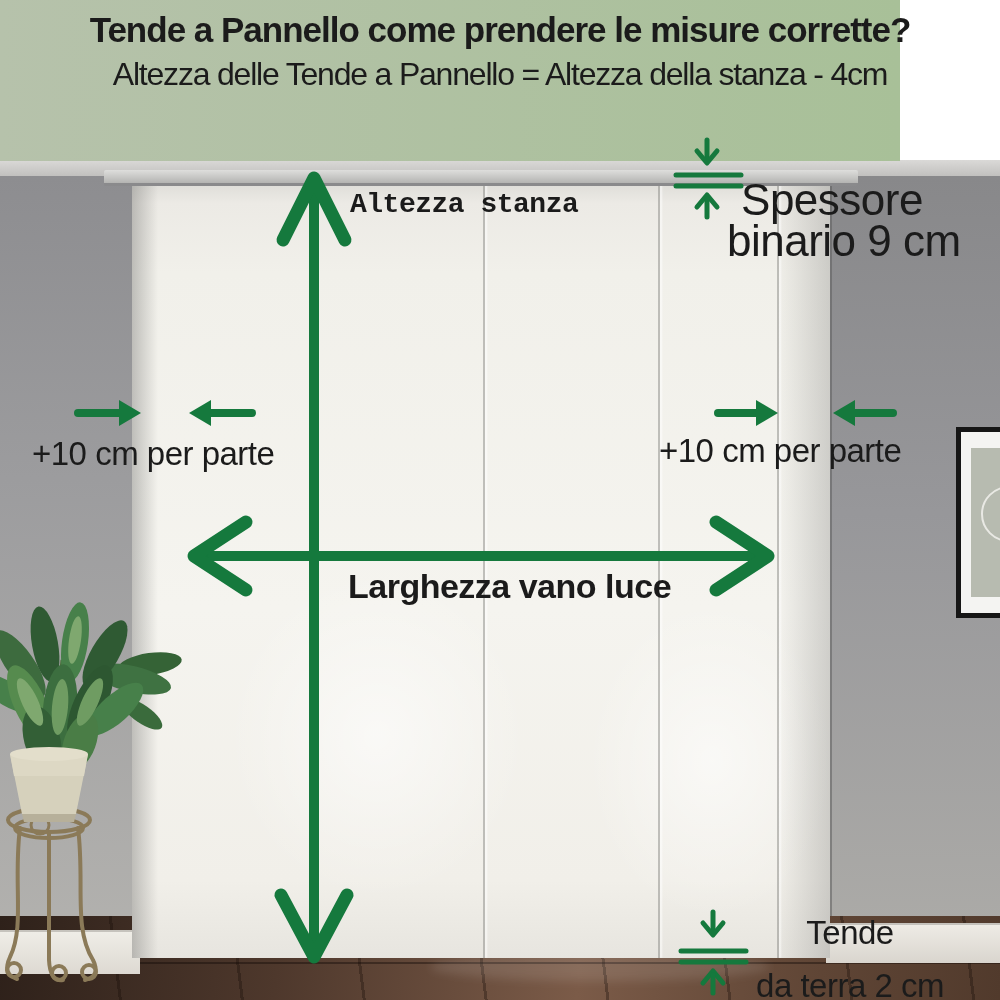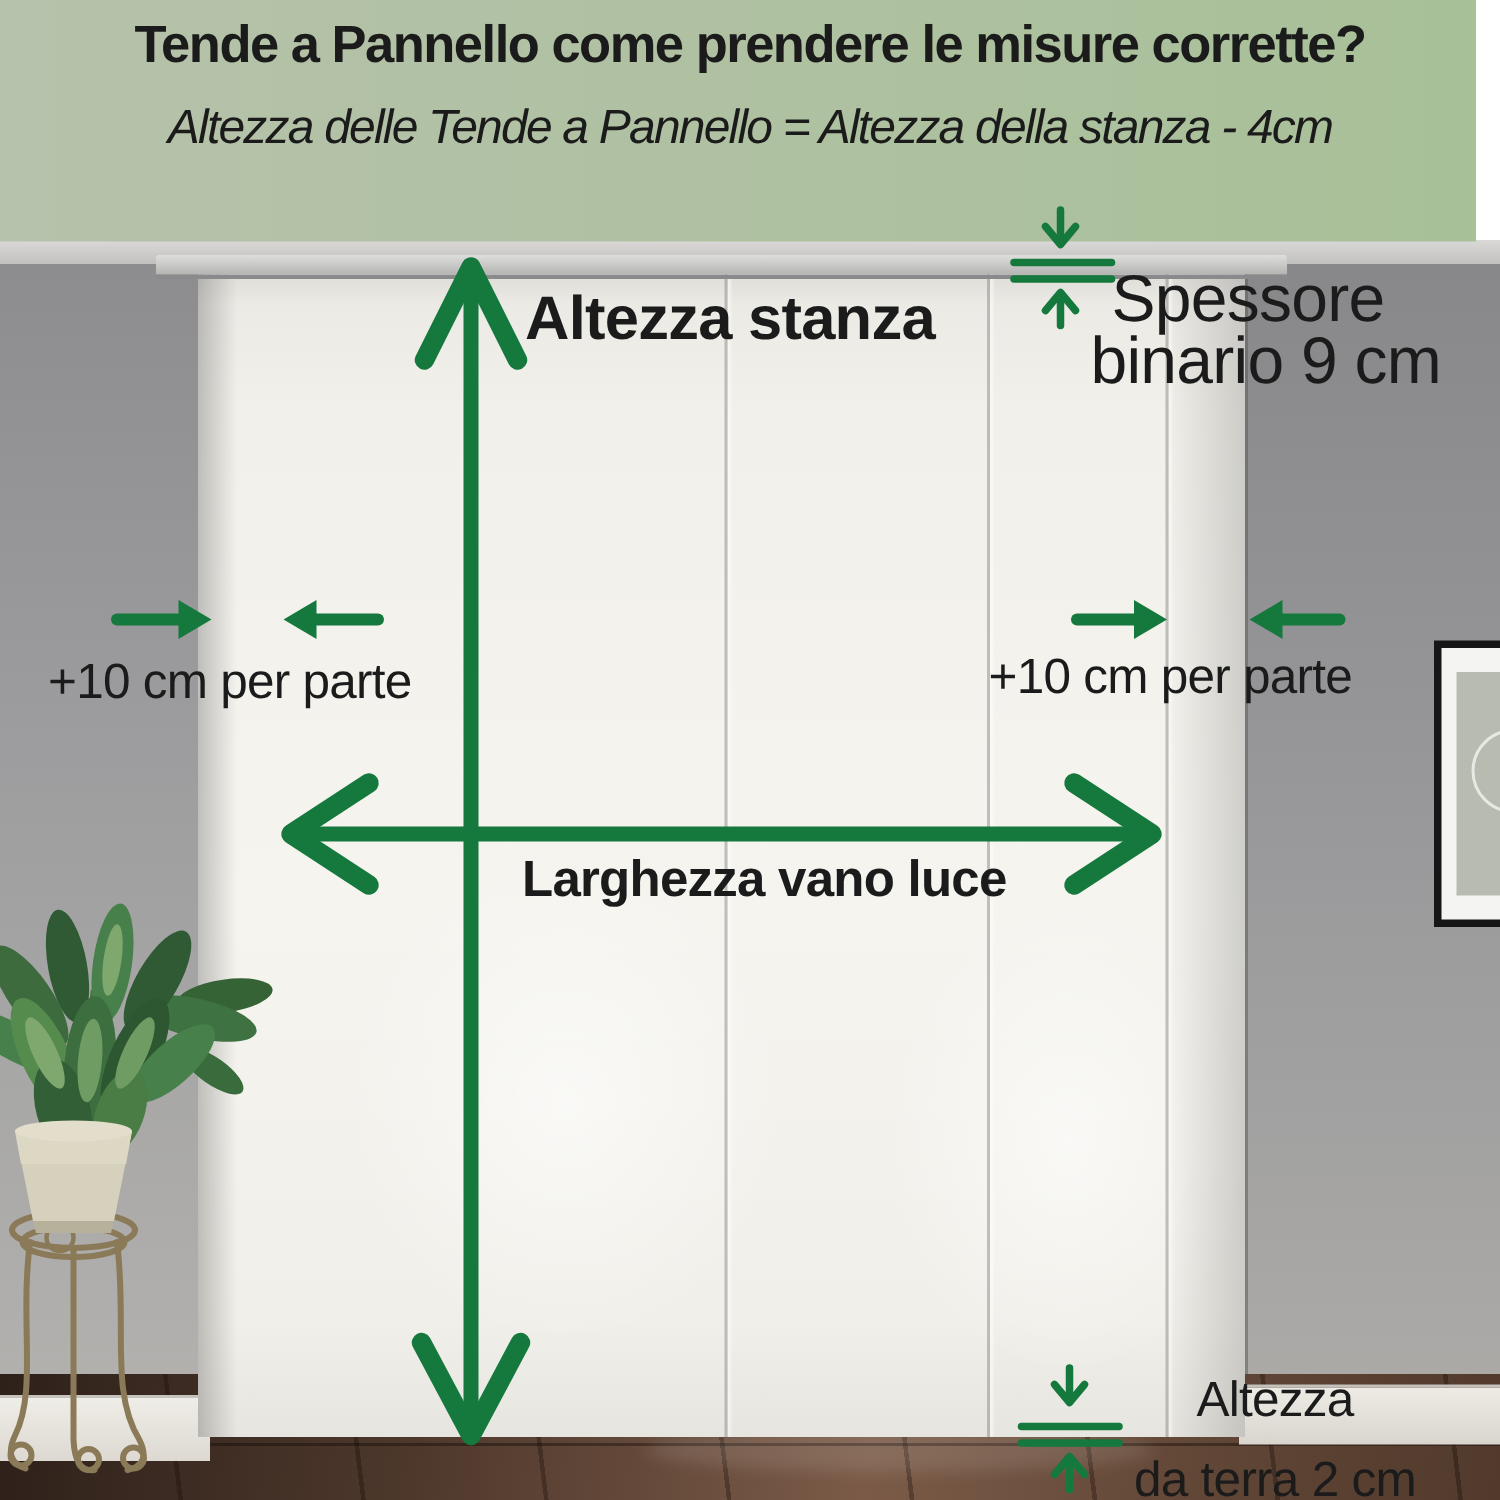--- a/index.html
+++ b/index.html
@@ -1,26 +1,26 @@
 <!DOCTYPE html>
 <html style="--arrow-green: #15793d; --header-left: #b6c2ab; --header-right: #a8c098; --text: #1b1b1b;"><head>
 <meta charset="utf-8">
 <style>
   html,body{margin:0;padding:0;background:#ffffff;}
   .stage{position:relative;width:1000px;height:1000px;overflow:hidden;
          font-family:"Liberation Sans","DejaVu Sans",sans-serif;color:var(--text,#1b1b1b);}
   .abs{position:absolute;}
 
   
-  .header{left:0;top:0;width:984px;height:161px;z-index:6;
+  .header{left:0;top:0;width:900px;height:161px;z-index:6;
           background:linear-gradient(90deg,var(--header-left,#b6c2ab),var(--header-right,#a8c098));}
   .header-title{left:0;top:10px;width:1000px;text-align:center;
                 font-size:35px;font-weight:bold;letter-spacing:-1px;}
   .header-line{left:0;width:1000px;text-align:center;font-size:32px;letter-spacing:-1.2px;}
-  .hl1{top:66px;font-style:italic;} .hl2{top:102px;}
+  .hl1{top:56px;} .hl2{top:102px;}
 
   
   .ceiling{left:0;top:160px;width:1000px;height:17px;z-index:1;
            background:linear-gradient(180deg,#dad9d7,#c0bfbd);}
   .wall-left{left:0;top:176px;width:132px;height:756px;z-index:1;
              background:linear-gradient(180deg,#8d8d90 0%,#9c9c9e 40%,#b2b1ae 100%);}
   .wall-right{left:830px;top:176px;width:170px;height:748px;z-index:1;
               border-left:2px solid rgba(95,95,95,.55);
               background:linear-gradient(180deg,#88888a 0%,#97979a 45%,#abaaa7 100%);}
   .floor{left:0;top:916px;width:1000px;height:84px;z-index:1;
@@ -59,21 +59,21 @@
                 border:2px solid #e9e9e4;}
 
   .plant{left:0;top:582px;z-index:5;}
   .arrows{left:0;top:0;z-index:7;pointer-events:none;}
   .ag-stroke{stroke:var(--arrow-green,#15793d);fill:none;}
   .ag-fill{fill:var(--arrow-green,#15793d);stroke:none;}
 
   
   .lbl{z-index:8;white-space:nowrap;letter-spacing:-0.5px;}
   .lbl-bold{font-weight:bold;}
-  .room-height-label{left:350px;top:189px;font-size:41px;}
+  .room-height-label{left:350px;top:189px;font-size:28px;font-family:Liberation Mono, monospace;}
   .rail-thickness-label{left:727px;top:179px;width:210px;text-align:center;font-size:44px;line-height:41px;}
   .allowance-left-label{left:32px;top:435px;font-size:33px;}
   .allowance-right-label{left:659px;top:432px;font-size:33px;}
   .opening-width-label{left:348px;top:567px;font-size:34px;}
   .floor-gap-label{left:744px;top:906px;width:212px;text-align:center;font-size:33px;line-height:53px;}
 </style>
 </head>
 <body>
 
 <div class="stage">
@@ -205,17 +205,17 @@
     <span>binario 9 cm</span>
   </div>
 
   <div class="abs lbl allowance-left-label">+10 cm per parte</div>
 
   <div class="abs lbl allowance-right-label">+10 cm per parte</div>
 
   <div class="abs lbl lbl-bold opening-width-label">Larghezza vano luce</div>
 
   <div class="abs lbl floor-gap-label">
-    <span>Altezza</span><br>
+    <span>Tende</span><br>
     <span>da terra 2 cm</span>
   </div>
 
 </div>
 
 </body></html>

